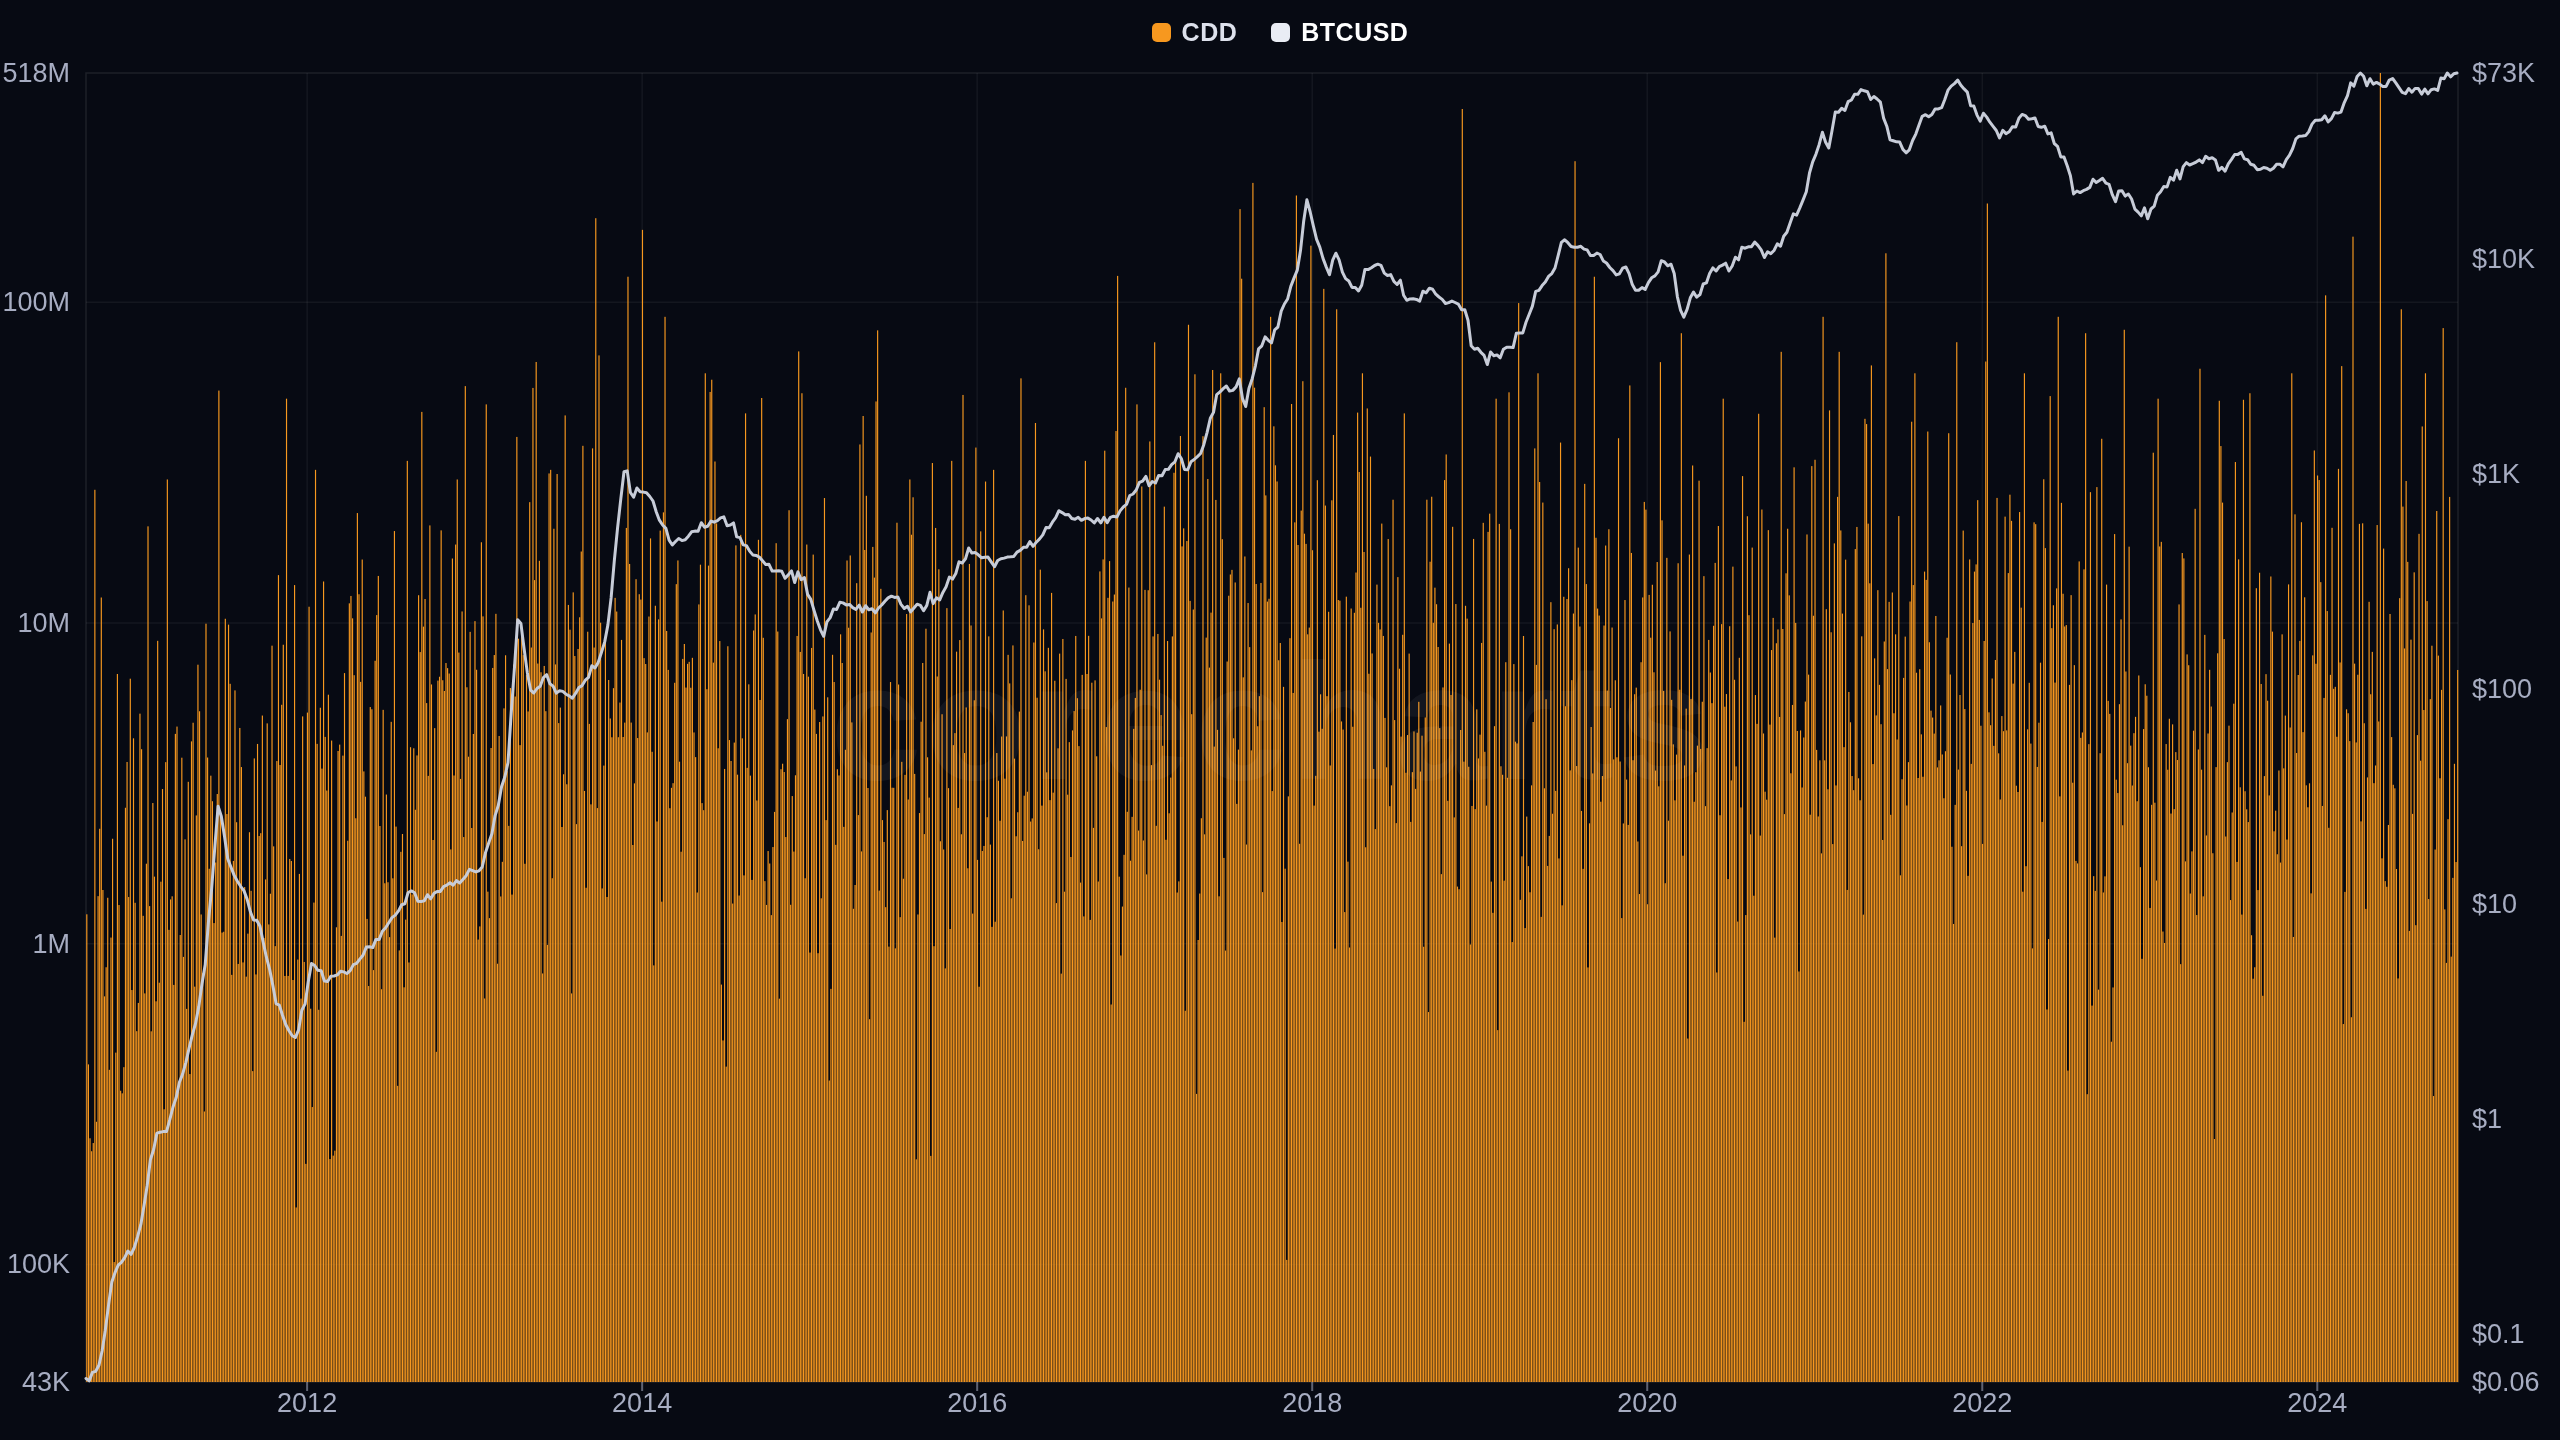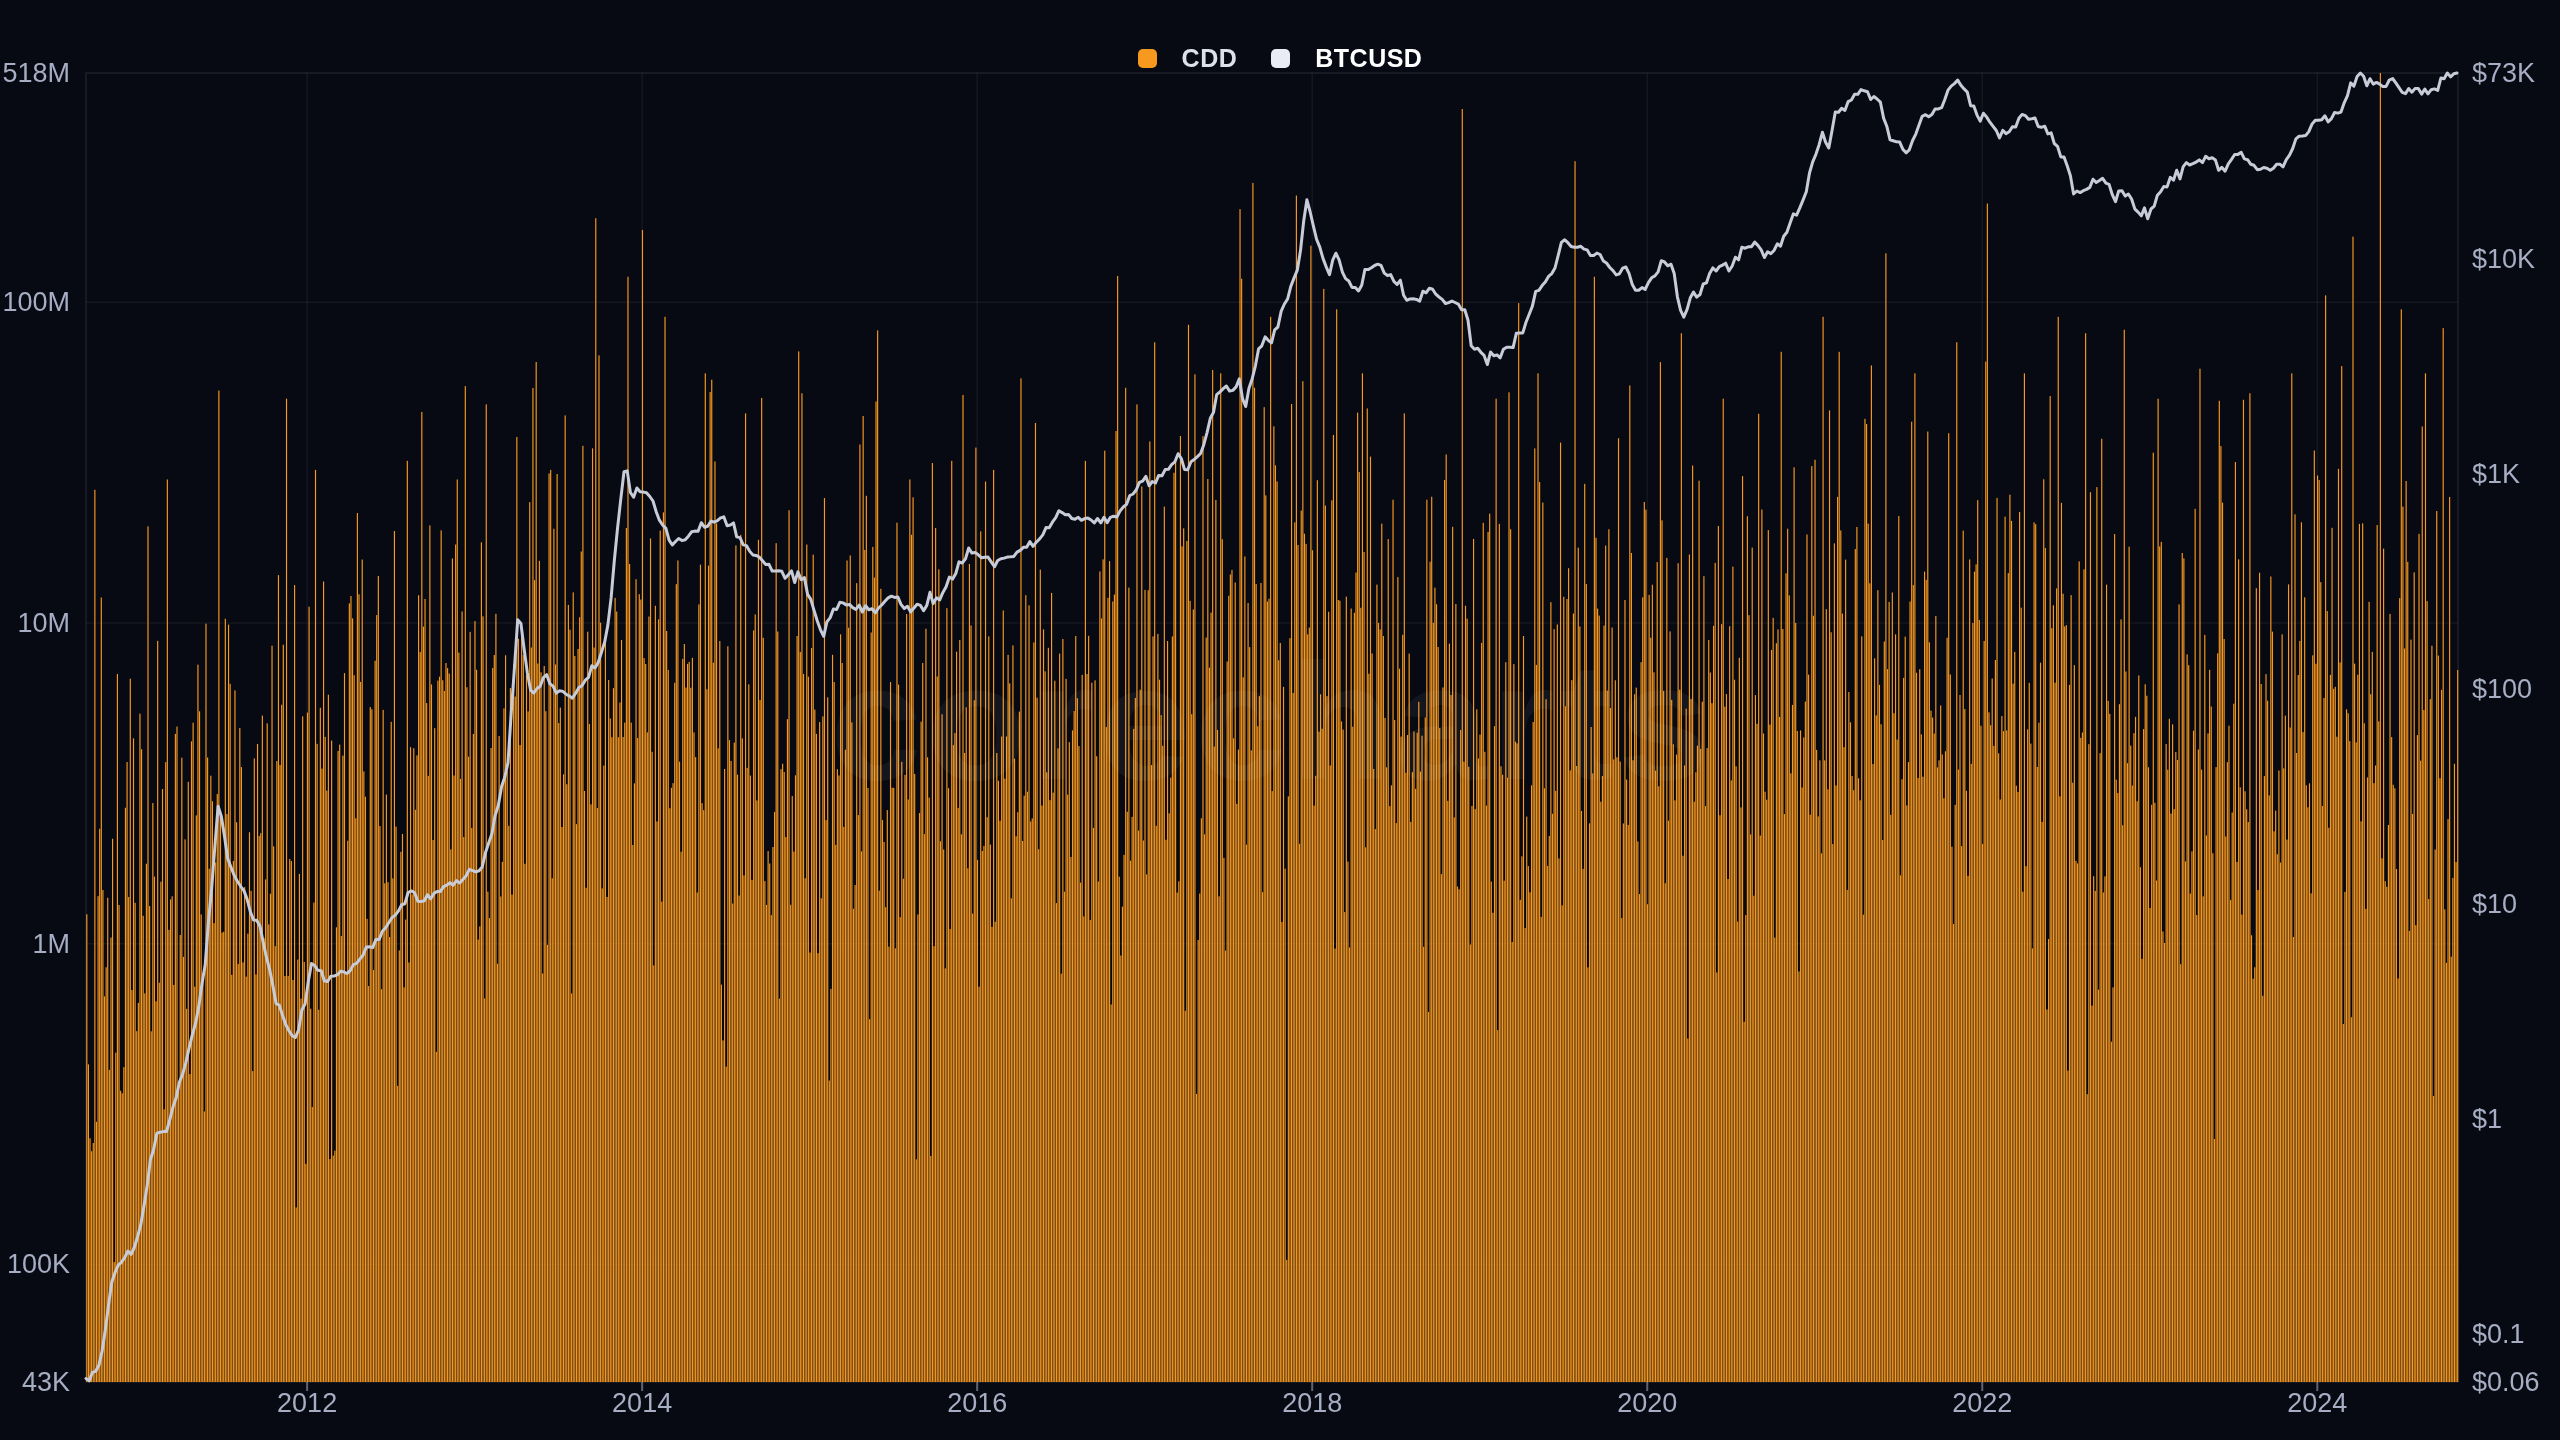--- a/index.html
+++ b/index.html
@@ -5,21 +5,21 @@
   html,body{margin:0;padding:0;background:#070a13;}
   #app{
     position:relative;width:2560px;height:1440px;overflow:hidden;
     background:#070a13;font-family:"Liberation Sans",sans-serif;
   }
   #chart-svg{position:absolute;left:0;top:0;z-index:1;}
   .legend{
     position:absolute;top:18px;left:0;width:100%;
     display:flex;justify-content:center;align-items:center;gap:34px;z-index:3;
   }
-  .legend-item{display:flex;align-items:center;gap:25px;cursor:pointer;margin-top:26px;}
+  .legend-item{display:flex;align-items:center;gap:11px;cursor:pointer;}
   .legend-swatch{width:19px;height:19px;border-radius:5px;background:#888;}
   .legend-label{color:#dde1ec;font-size:25px;font-weight:700;letter-spacing:0.5px;}
   .watermark{
     position:absolute;left:1272px;top:722px;transform:translate(-50%,-50%);
     font-size:165px;font-weight:700;letter-spacing:4px;
     color:rgba(255,255,255,0.05);z-index:2;white-space:nowrap;user-select:none;
   }
   text{font-family:"Liberation Sans",sans-serif;}
 </style>
 </head>

